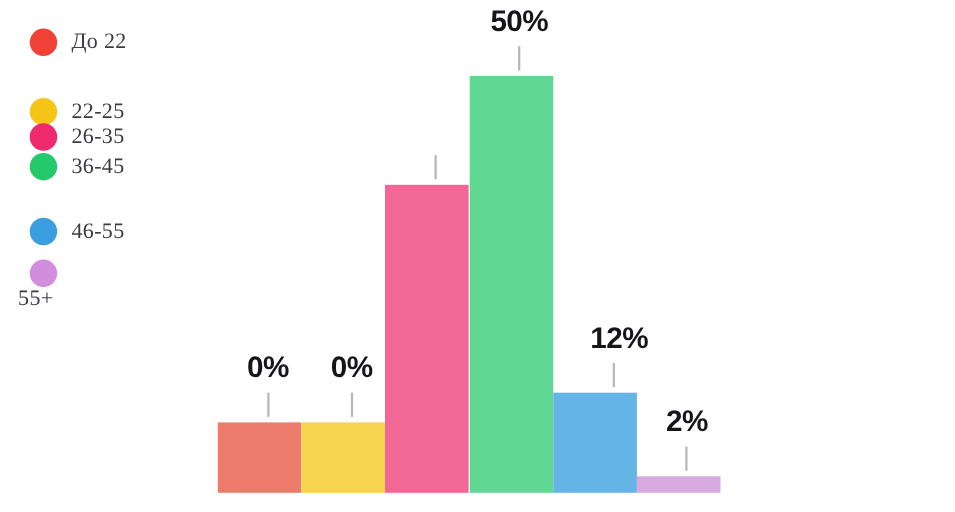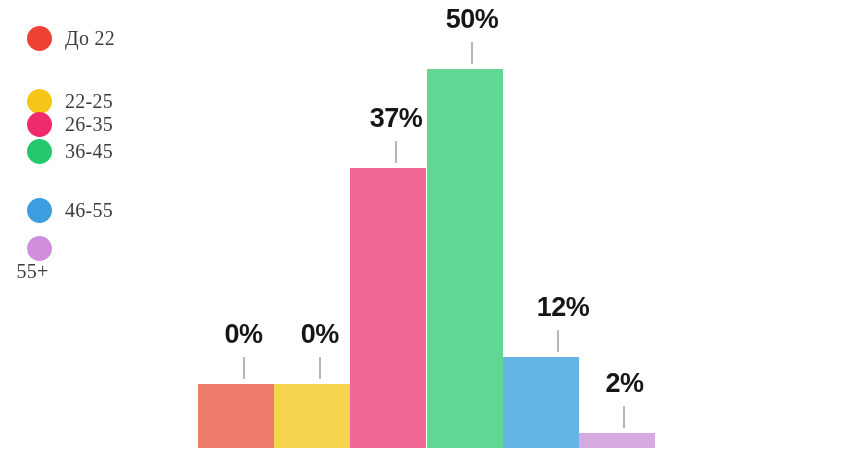--- a/index.html
+++ b/index.html
@@ -140,21 +140,20 @@
       <div class="bar-col" style="left: 76.1667px; width: 76.1667px;">
         <div class="bar" style="height: 64px; background: rgb(246, 212, 80);"></div>
         <div class="bar-annot" style="bottom: 69px; transform: translateY(0px);">
           <div class="bar-value" style="color: rgb(22, 22, 26);">0%</div>
           <div class="bar-tick" style="background: rgb(182, 182, 187);"></div>
         </div>
       </div>
       <div class="bar-col" style="left: 152.333px; width: 76.1667px;">
         <div class="bar" style="height: 280.46px; background: rgb(241, 104, 151);"></div>
         <div class="bar-annot" style="bottom: 285.46px; transform: translateY(0px);">
-          <div class="bar-value" style="color: rgb(22, 22, 26);">37%</div>
           <div class="bar-tick" style="background: rgb(182, 182, 187);"></div>
         </div>
       </div>
       <div class="bar-col" style="left: 228.5px; width: 76.1667px;">
         <div class="bar" style="height: 379px; background: rgb(96, 216, 148);"></div>
         <div class="bar-annot" style="bottom: 384px; transform: translateY(0px);">
           <div class="bar-value" style="color: rgb(22, 22, 26);">50%</div>
           <div class="bar-tick" style="background: rgb(182, 182, 187);"></div>
         </div>
       </div>

